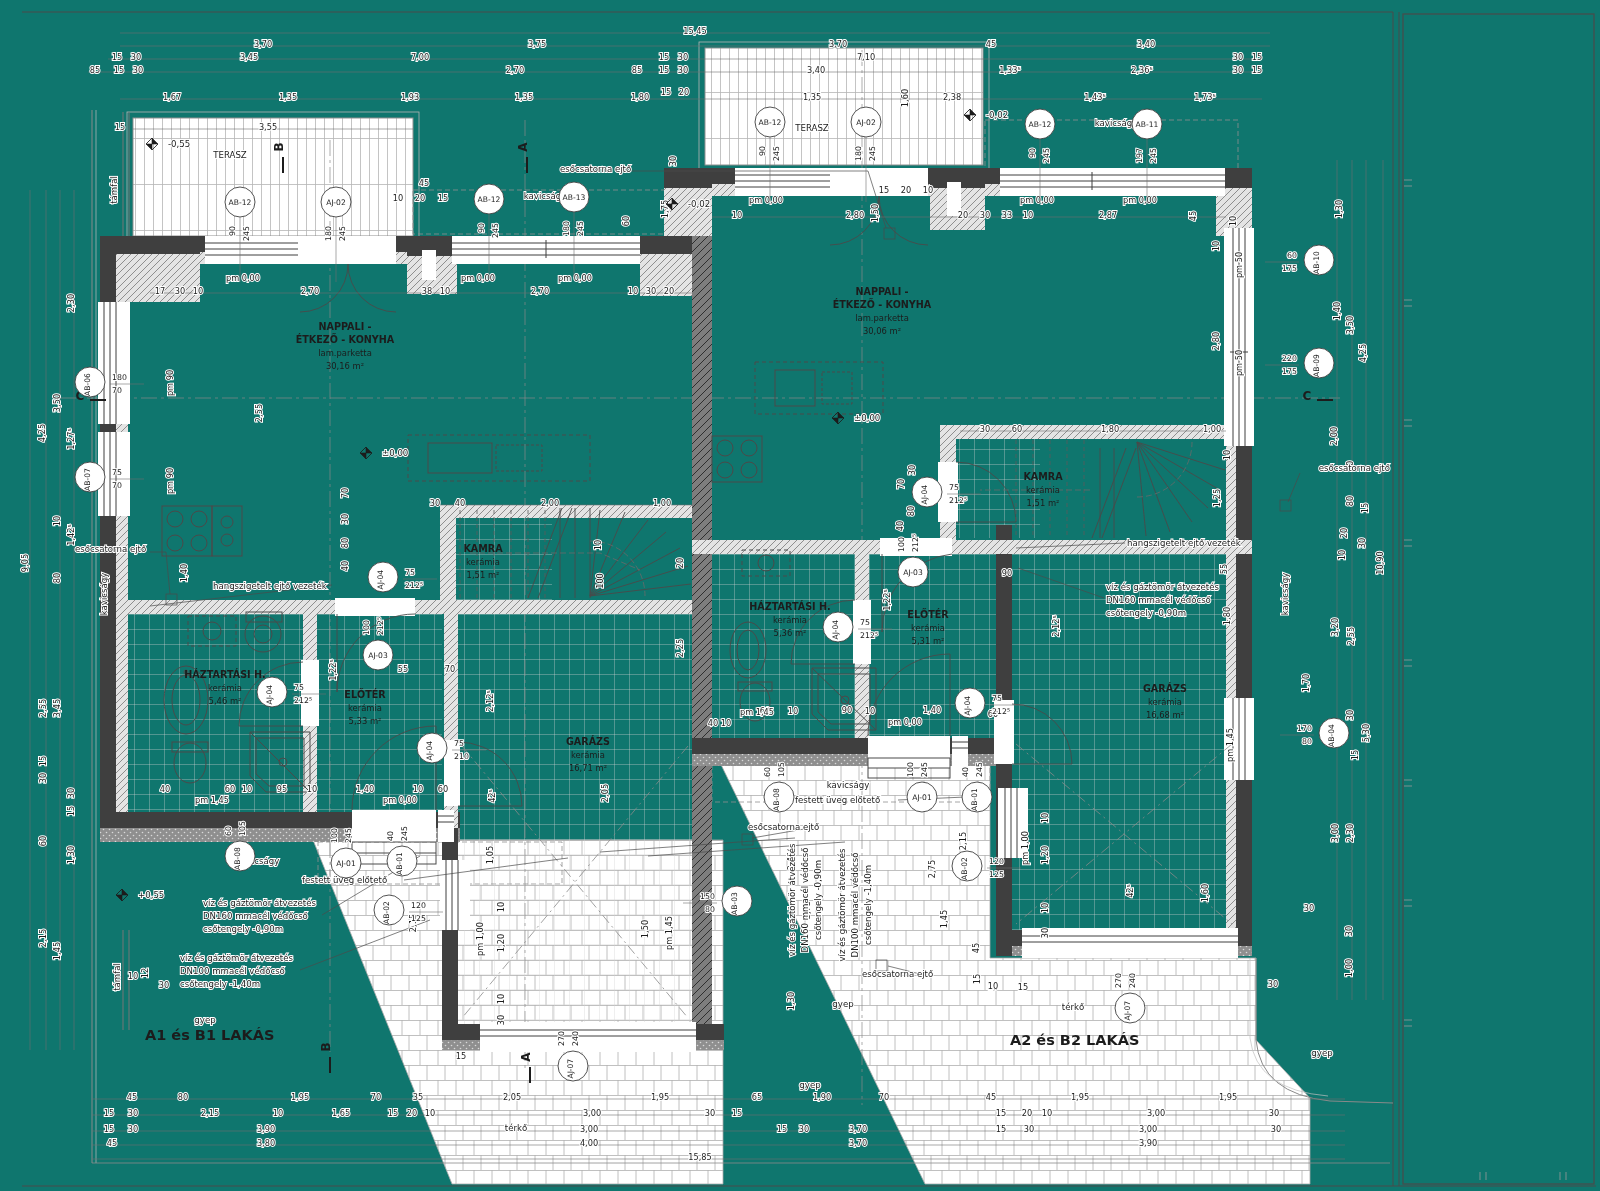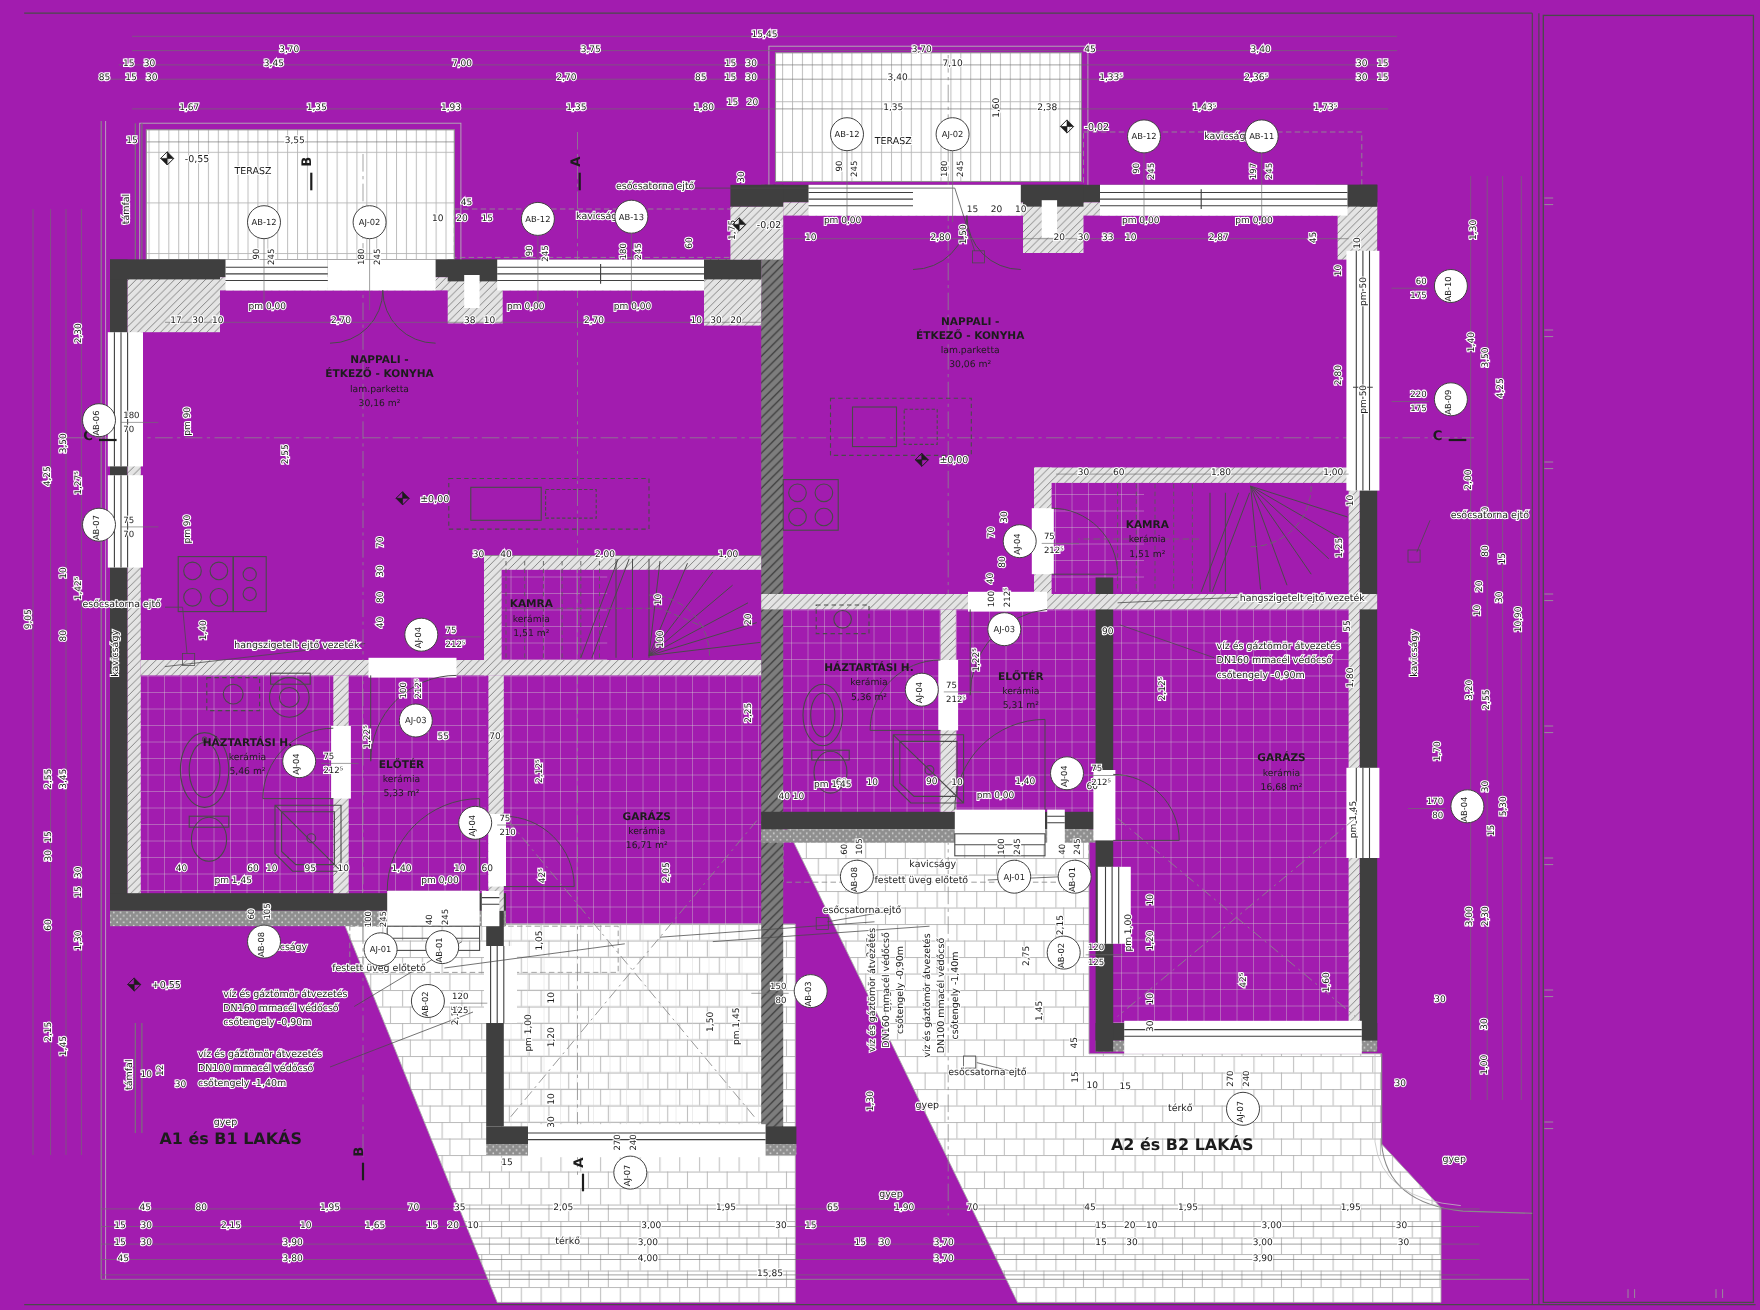--- a/index.html
+++ b/index.html
@@ -1,16 +1,16 @@
 <!DOCTYPE html>
 <html><head>
 <meta charset="utf-8">
 <style>
   html,body{margin:0;padding:0;background:#fff;}
-  #sheet{position:relative;width:1600px;height:1191px;background:#a21caf;overflow:hidden;
+  #sheet{position:relative;width:1600px;height:1191px;background:#0f766e;overflow:hidden;
          font-family:"DejaVu Sans",sans-serif;}
   svg{position:absolute;left:0;top:0;}
   text{fill:#1c1c1c;}
   .dim{font-size:8.2px;paint-order:stroke;stroke:#ffffff;stroke-width:2px;}
   .ann{font-size:8.6px;paint-order:stroke;stroke:#ffffff;stroke-width:2px;}
   .annb{font-size:14.5px;font-weight:bold;}
   .rname{font-size:9.6px;font-weight:bold;}
   .rsub{font-size:8.4px;}
   .tagc{font-size:7.6px;}
   .tagn{font-size:7.8px;paint-order:stroke;stroke:#ffffff;stroke-width:2px;}

